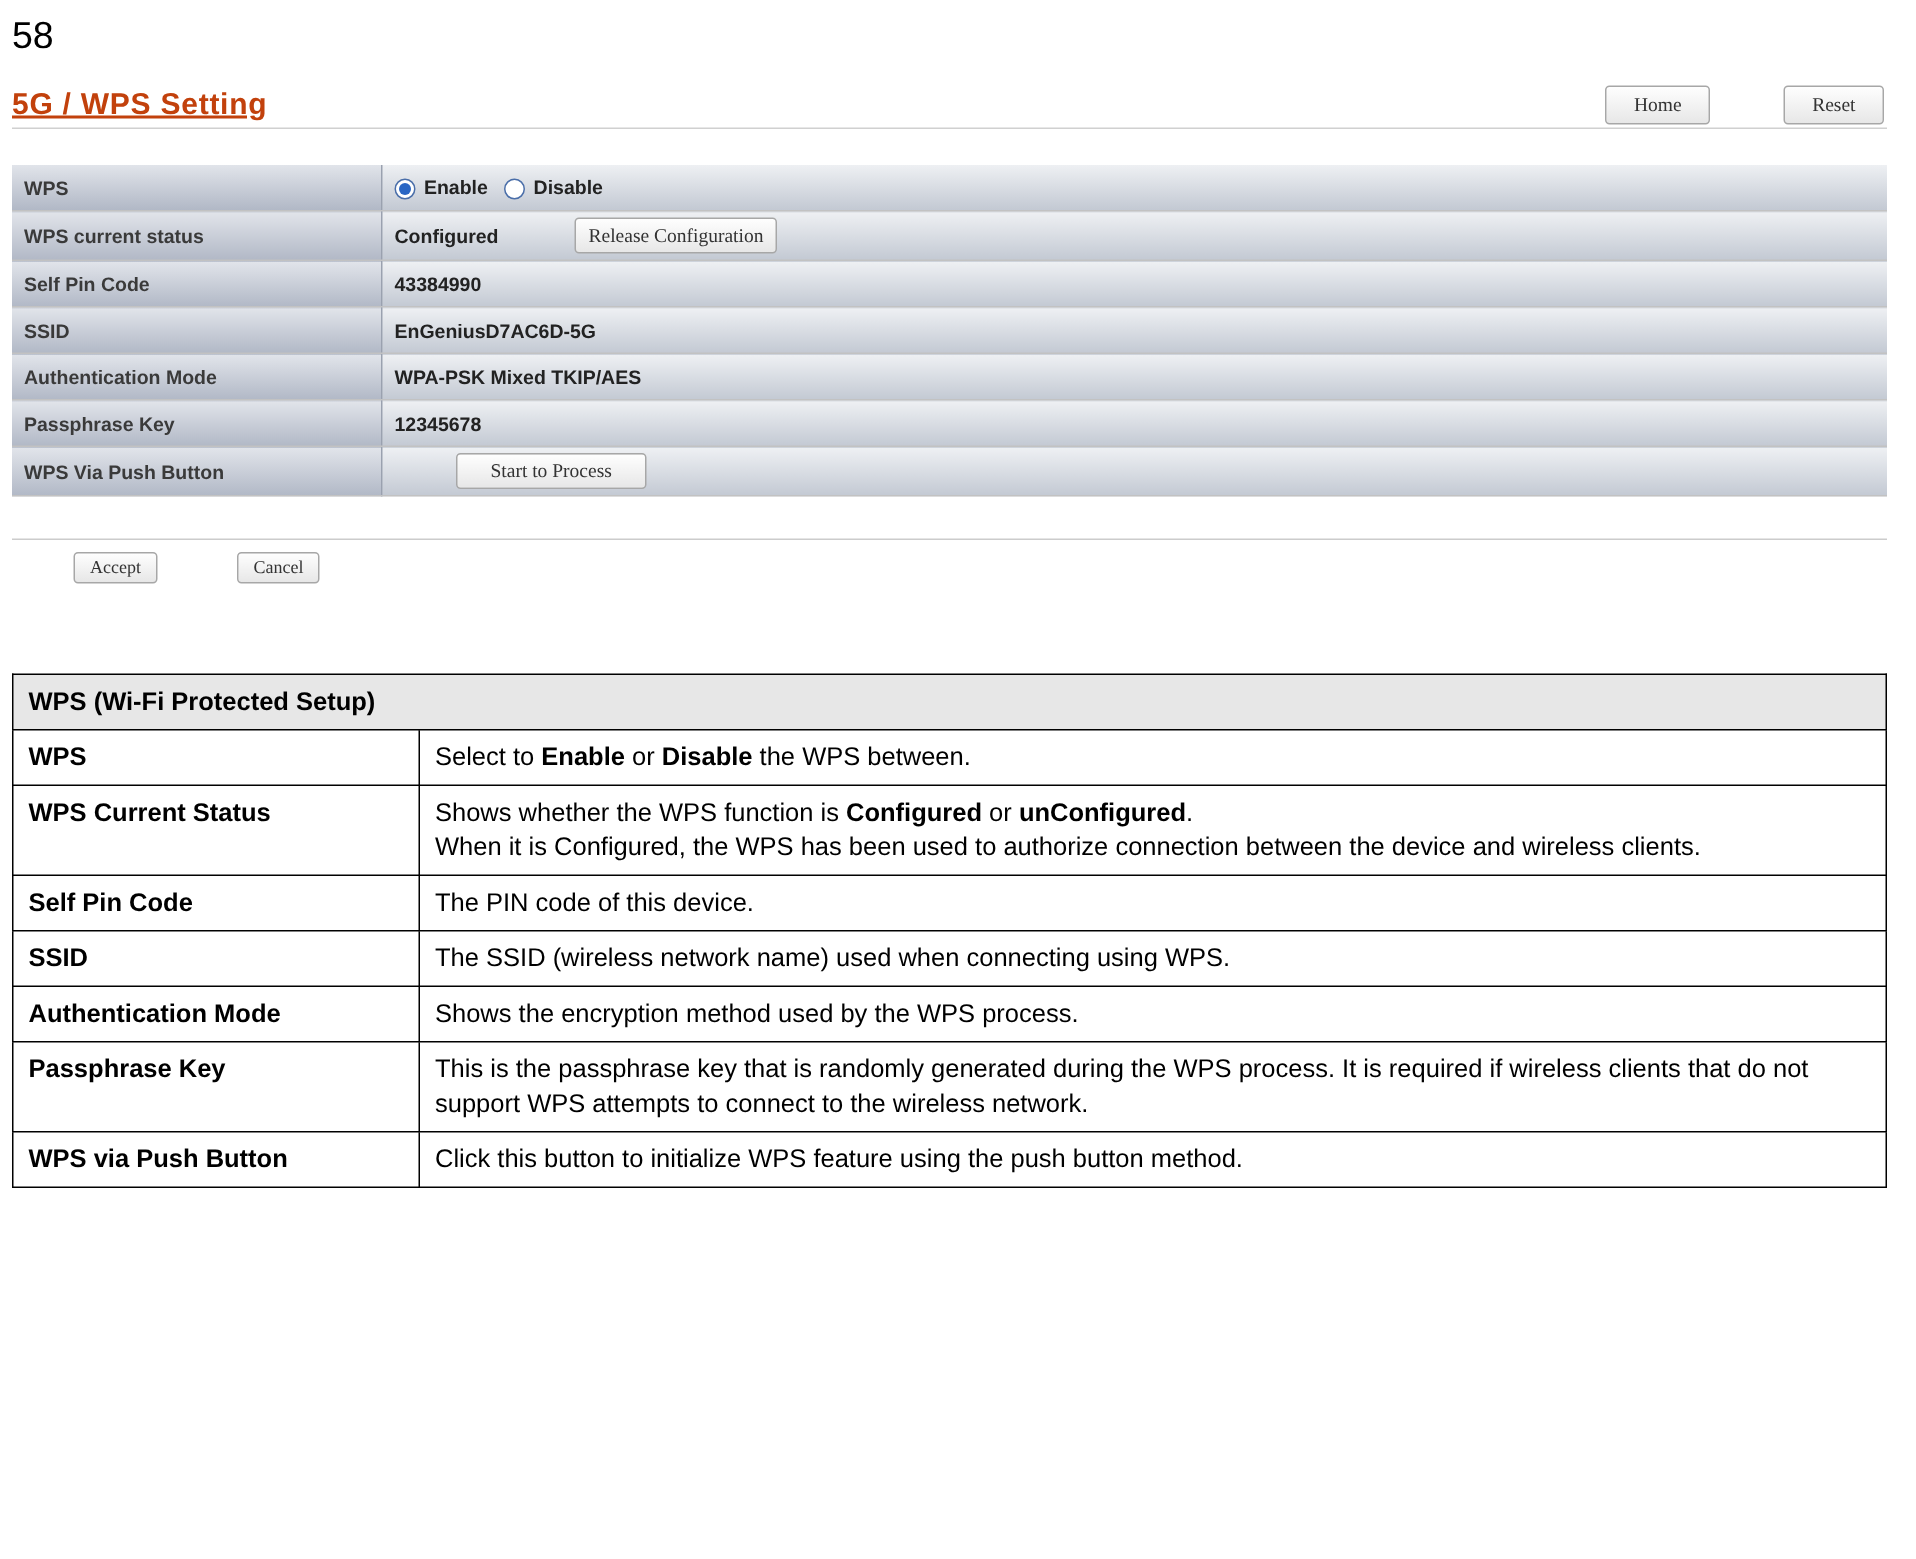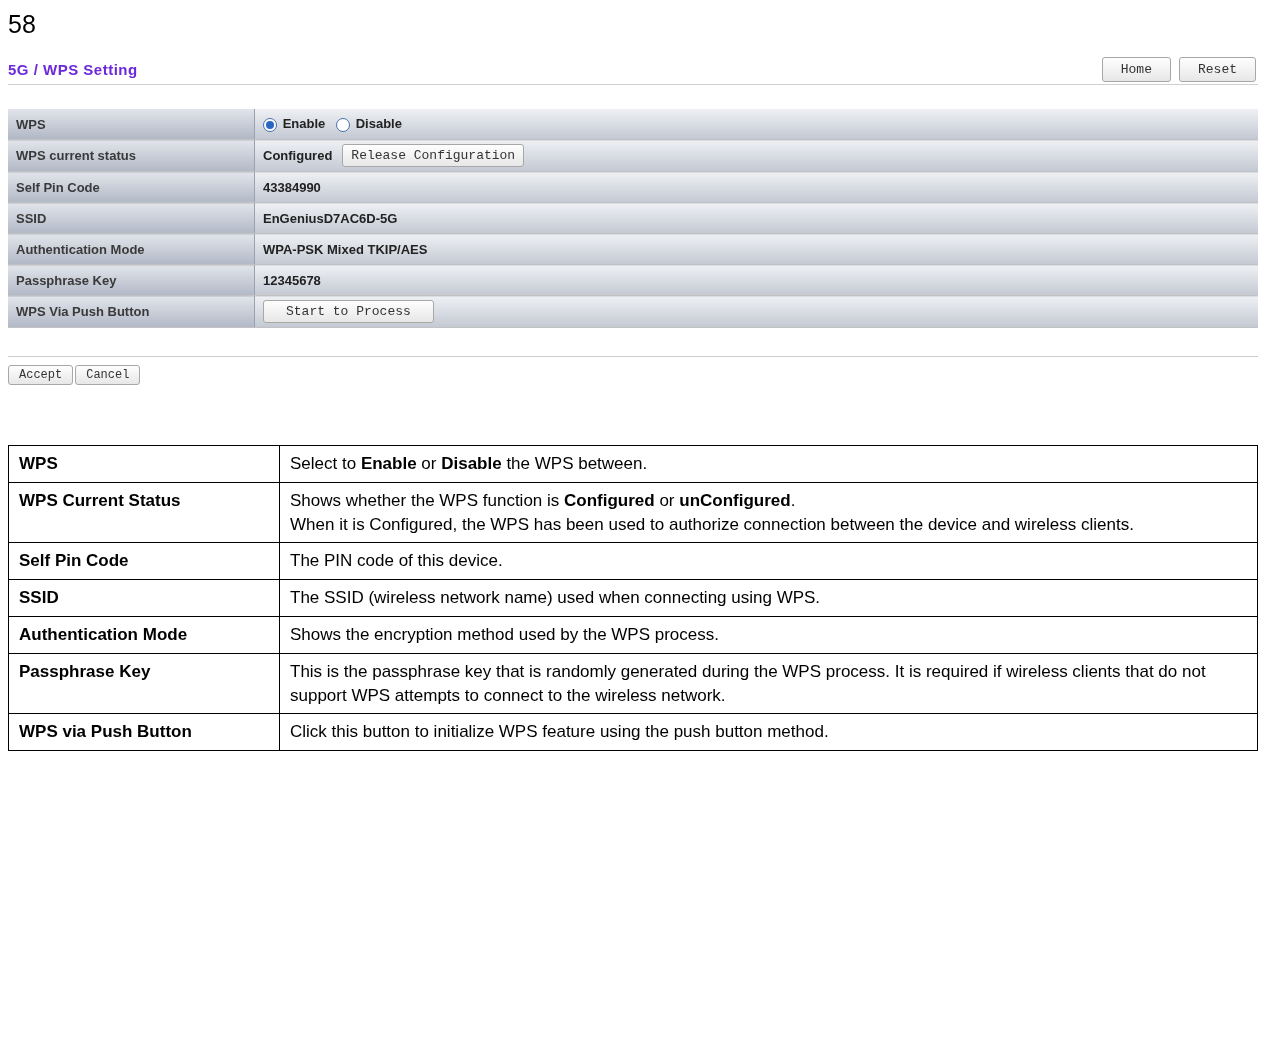--- a/index.html
+++ b/index.html
@@ -22,39 +22,41 @@
     width: 1250px;
   }
   .title-bar {
     display: flex;
     align-items: center;
     justify-content: space-between;
     padding: 4px 2px 2px 0;
     border-bottom: 1px solid #d0d0d0;
   }
   .title-text {
-    color: #6d28d9;
-    font-size: 15px;
+    color: #c2410c;
+    font-size: 20px;
     font-family: Verdana, Arial, sans-serif;
     font-weight: 700;
     letter-spacing: 0.5px;
+    text-decoration: underline;
   }
   .title-buttons {
     display: flex;
     gap: 8px;
   }
   .ss-btn {
-    font-family: Liberation Mono, monospace;
+    font-family: Liberation Serif, serif;
     font-size: 13px;
     padding: 4px 18px;
     background: linear-gradient(#fefefe,#e7e7e7);
     border: 1px solid #a7a7a7;
     border-radius: 3px;
     cursor: pointer;
     color:#333;
+    margin-left:41px;
   }
   .ss-btn.small { padding: 2px 10px; font-size:12px; }
   .ss-btn.disabled {
     color:#bdbdbd;
     background: linear-gradient(#f4f4f4,#ececec);
     cursor:default;
   }
   .config-table {
     width: 100%;
     border-collapse: collapse;
@@ -106,21 +108,21 @@
     background:#fff;
     font-size:13px;
     padding:1px 4px;
   }
   .action-row{
     margin: 28px 0 0 8px;
     padding-top:8px;
     border-top:1px solid #ccc;
     width:1250px;
     display:flex;
-    gap:2px;
+    gap:12px;
   }
   
   .desc-table {
     margin: 60px 8px 0 8px;
     width: 1250px;
     border-collapse: collapse;
     font-family: "Segoe UI", Arial, sans-serif;
     font-size: 17px;
     line-height:1.4;
   }
@@ -203,20 +205,23 @@
     </table>
 </div>
 
 <div class="action-row">
   <button class="ss-btn small">Accept</button>
   <button class="ss-btn small">Cancel</button>
 </div>
 
 <table class="desc-table">
   <tbody>
+      <tr class="header-row">
+    <td colspan="2">WPS (Wi-Fi Protected Setup)</td>
+  </tr>
   <tr>
     <td class="desc-label">WPS</td>
     <td class="desc-value">
       <span>Select to </span><b>Enable</b><span> or </span><b>Disable</b><span> the WPS between.</span>
     </td>
   </tr>
   <tr>
     <td class="desc-label">WPS Current Status</td>
     <td class="desc-value">
       <span>Shows whether the WPS function is </span><b>Configured</b><span> or </span><b>unConfigured</b><span>.</span>

